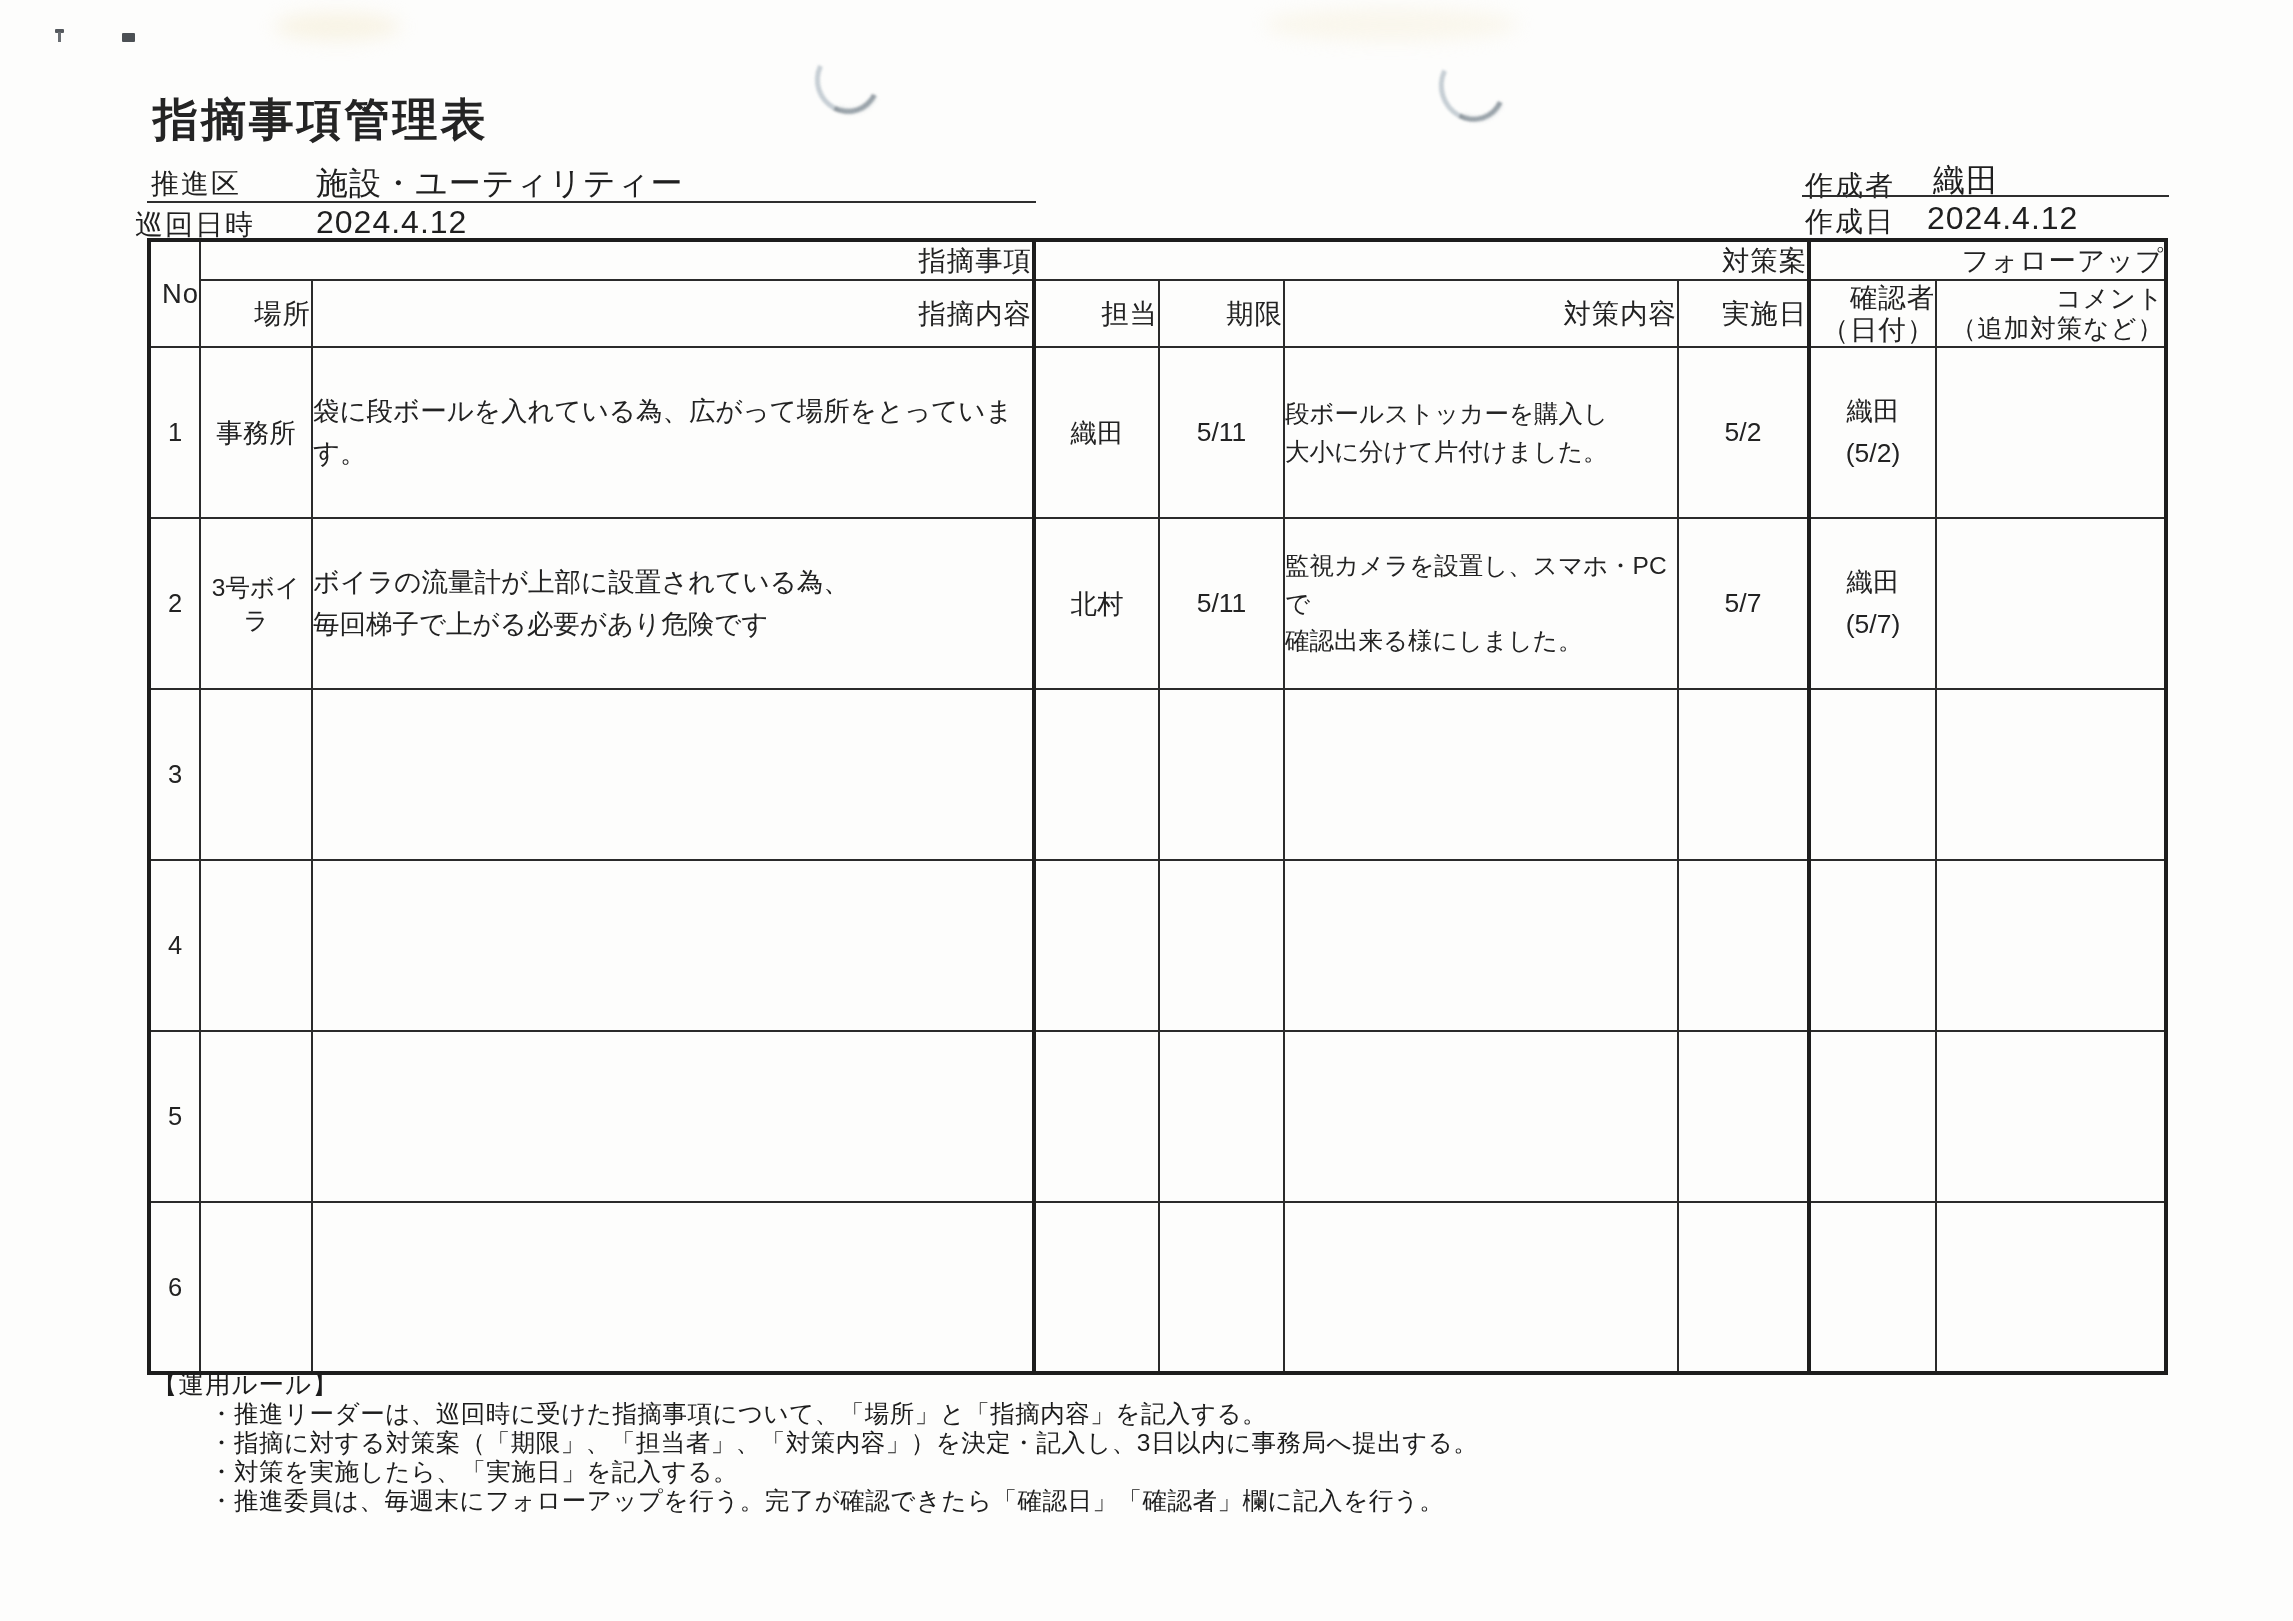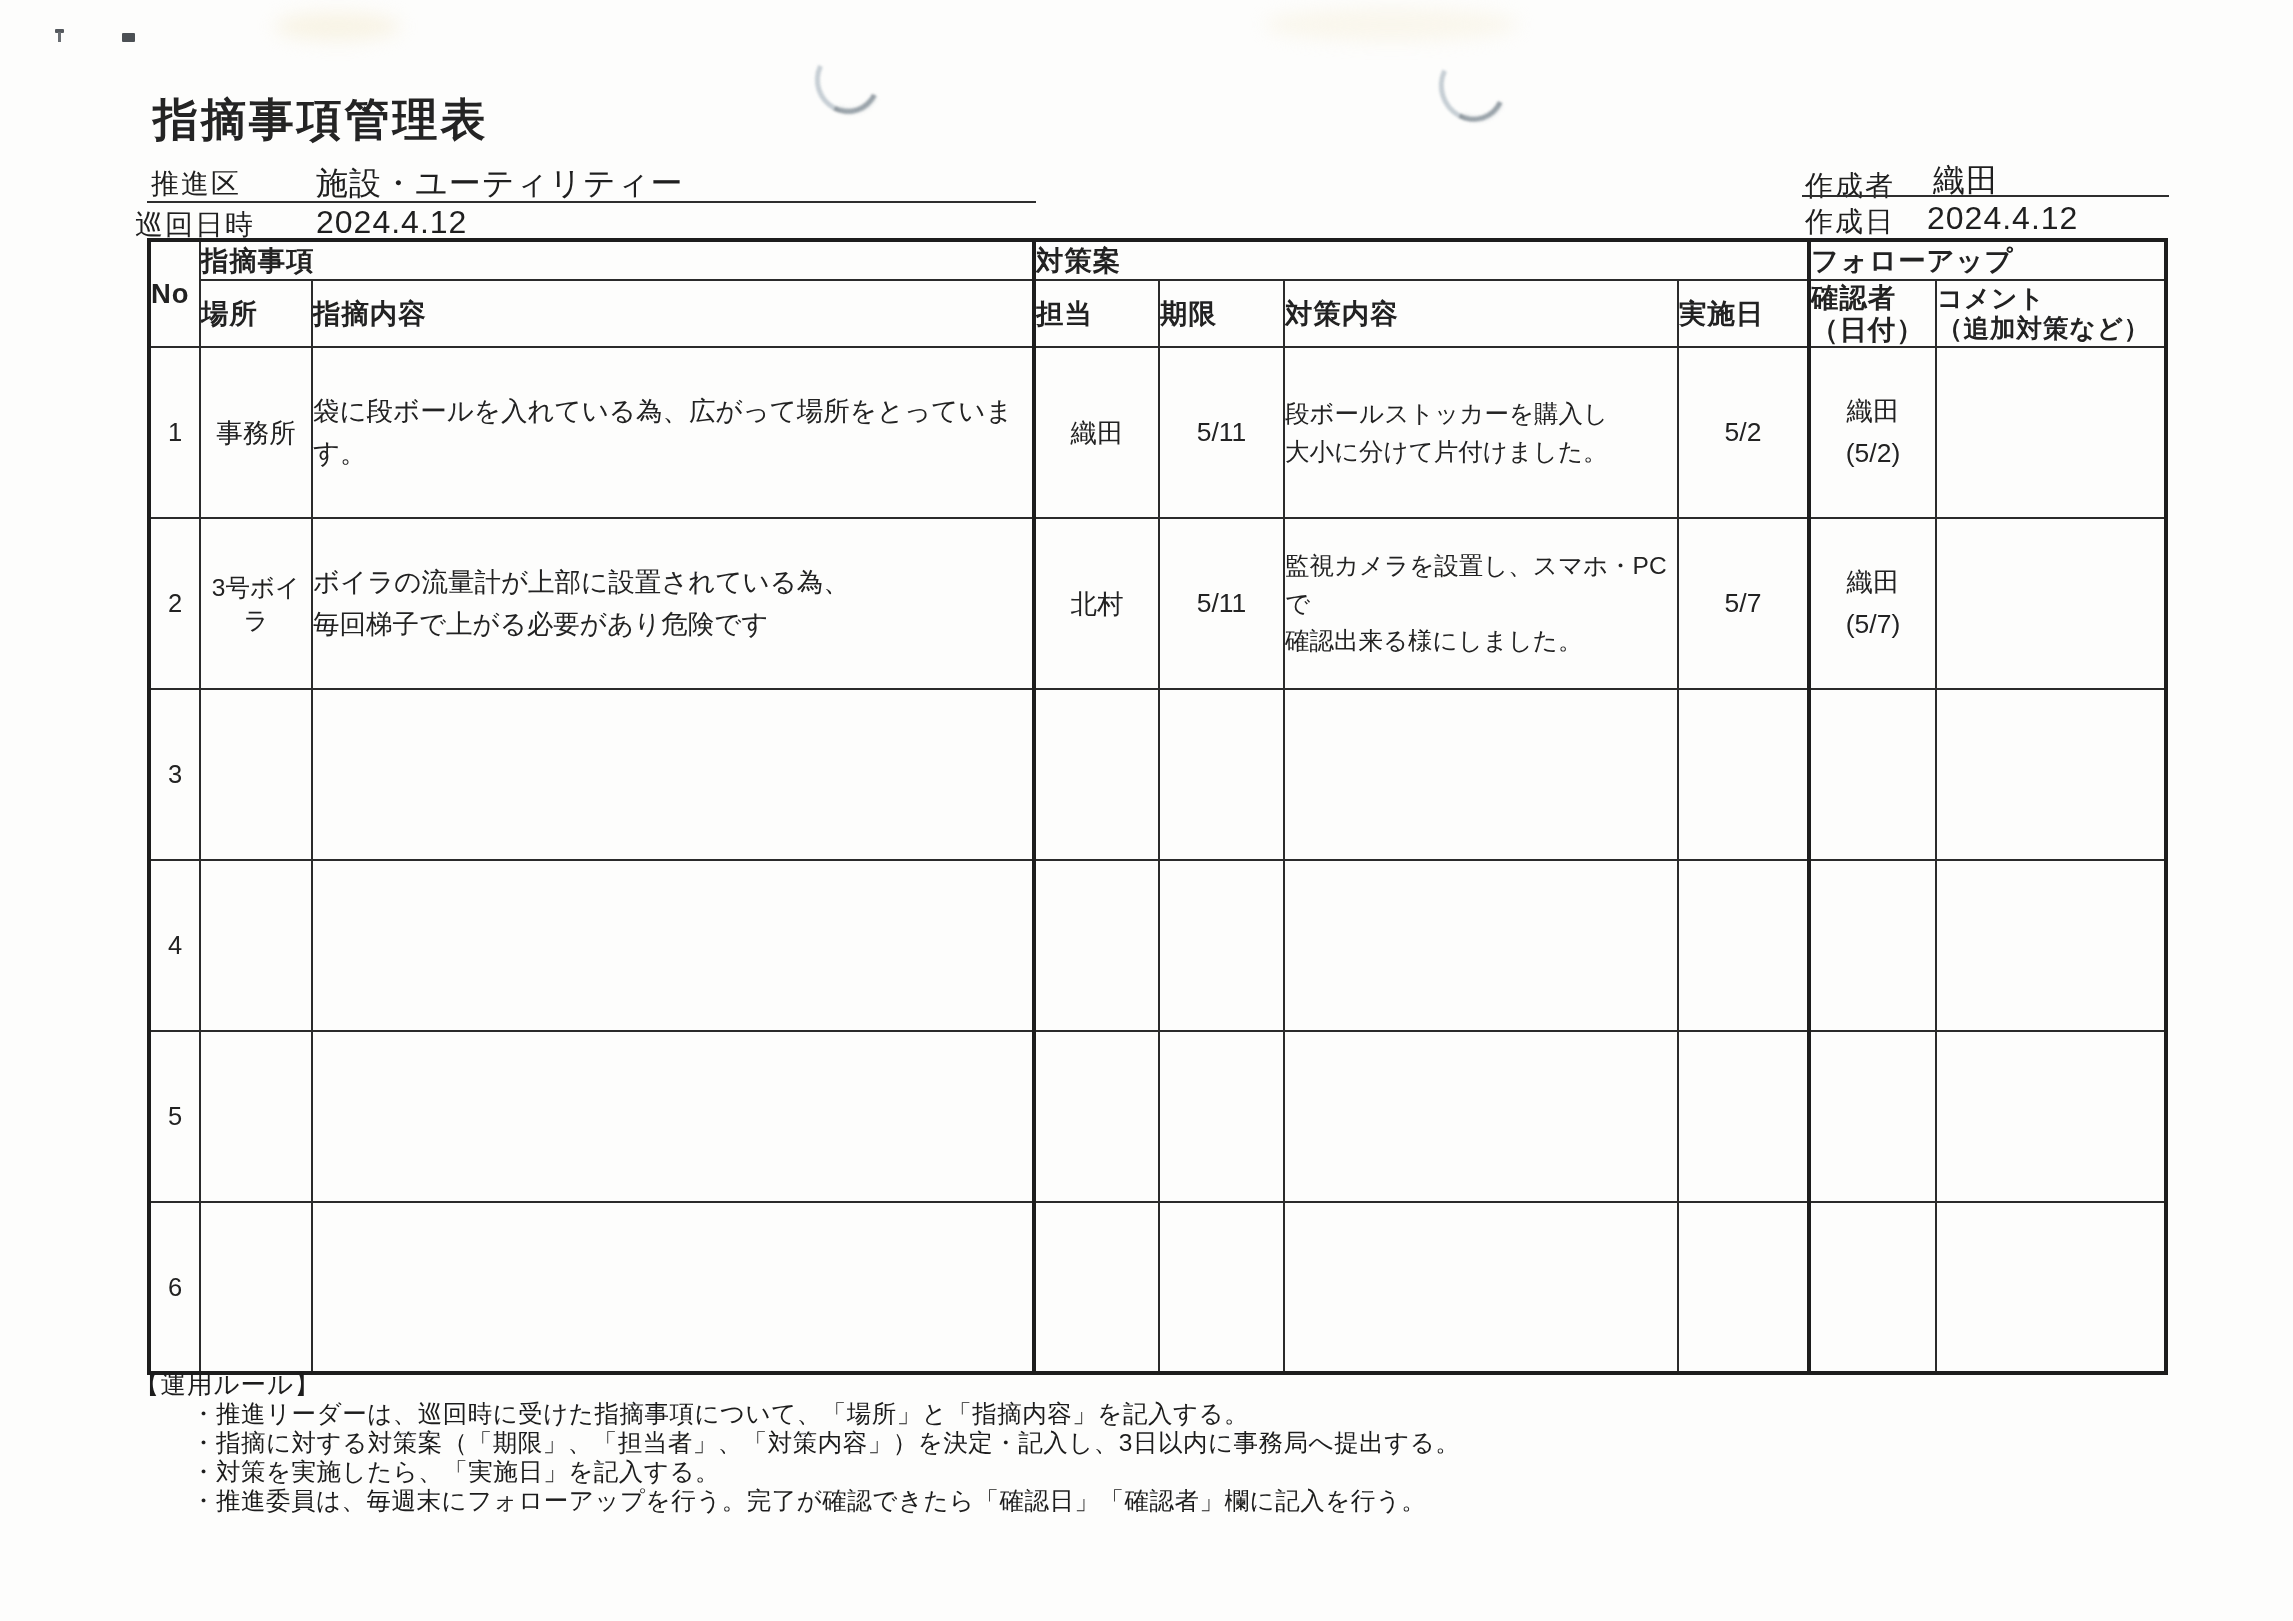--- a/index.html
+++ b/index.html
@@ -37,35 +37,35 @@
   
   table.main{
     position:absolute;left:147px;top:238px;width:2019px;height:1126px;
     border-collapse:collapse;table-layout:fixed;
     border:4.9px solid #1d1d1d;
   }
   table.main th,table.main td{
     border:2px solid #2b2b2b;padding:0;vertical-align:middle;
     font-weight:400;color:#222;overflow:hidden;
   }
-  table.main th{font-size:27.4px;font-weight:700;text-align:left;letter-spacing:1px;}
+  table.main th{font-size:27.4px;font-weight:400;text-align:right;letter-spacing:1px;}
   th.group{font-size:28px;font-weight:600;height:37px;}
   tr.subhead th{height:65px;line-height:1.15;}
   .thickL{border-left-width:4.9px !important;border-left-color:#1d1d1d !important;}
   tr.subhead th{border-bottom-width:2.9px;}
   td{font-size:26.5px;}
   td.c{text-align:center;}
   td.l{text-align:left;padding:5.9px 9.8px;}
   .ml{white-space:pre-line;line-height:1.55;}
   td.no{font-size:25.5px;text-align:center;color:#2a2a2a;}
   td.action{font-size:24.5px;}
   tbody tr{height:171px;}
 
   
-  .rules{position:absolute;left:134px;top:1370px;font-size:24.5px;line-height:29px;color:#1c1c1c;}
+  .rules{position:absolute;left:152px;top:1370px;font-size:24.5px;line-height:29px;color:#1c1c1c;}
   .rules-heading{font-size:25.5px;font-weight:500;letter-spacing:1px;}
   .rule-item{padding-left:57px;letter-spacing:0.5px;}
   .rule-item.sub{padding-left:167px;}
 </style>
 </head>
 <body>
 
 <div class="page">
 
   <div class="speck speck1"></div>

